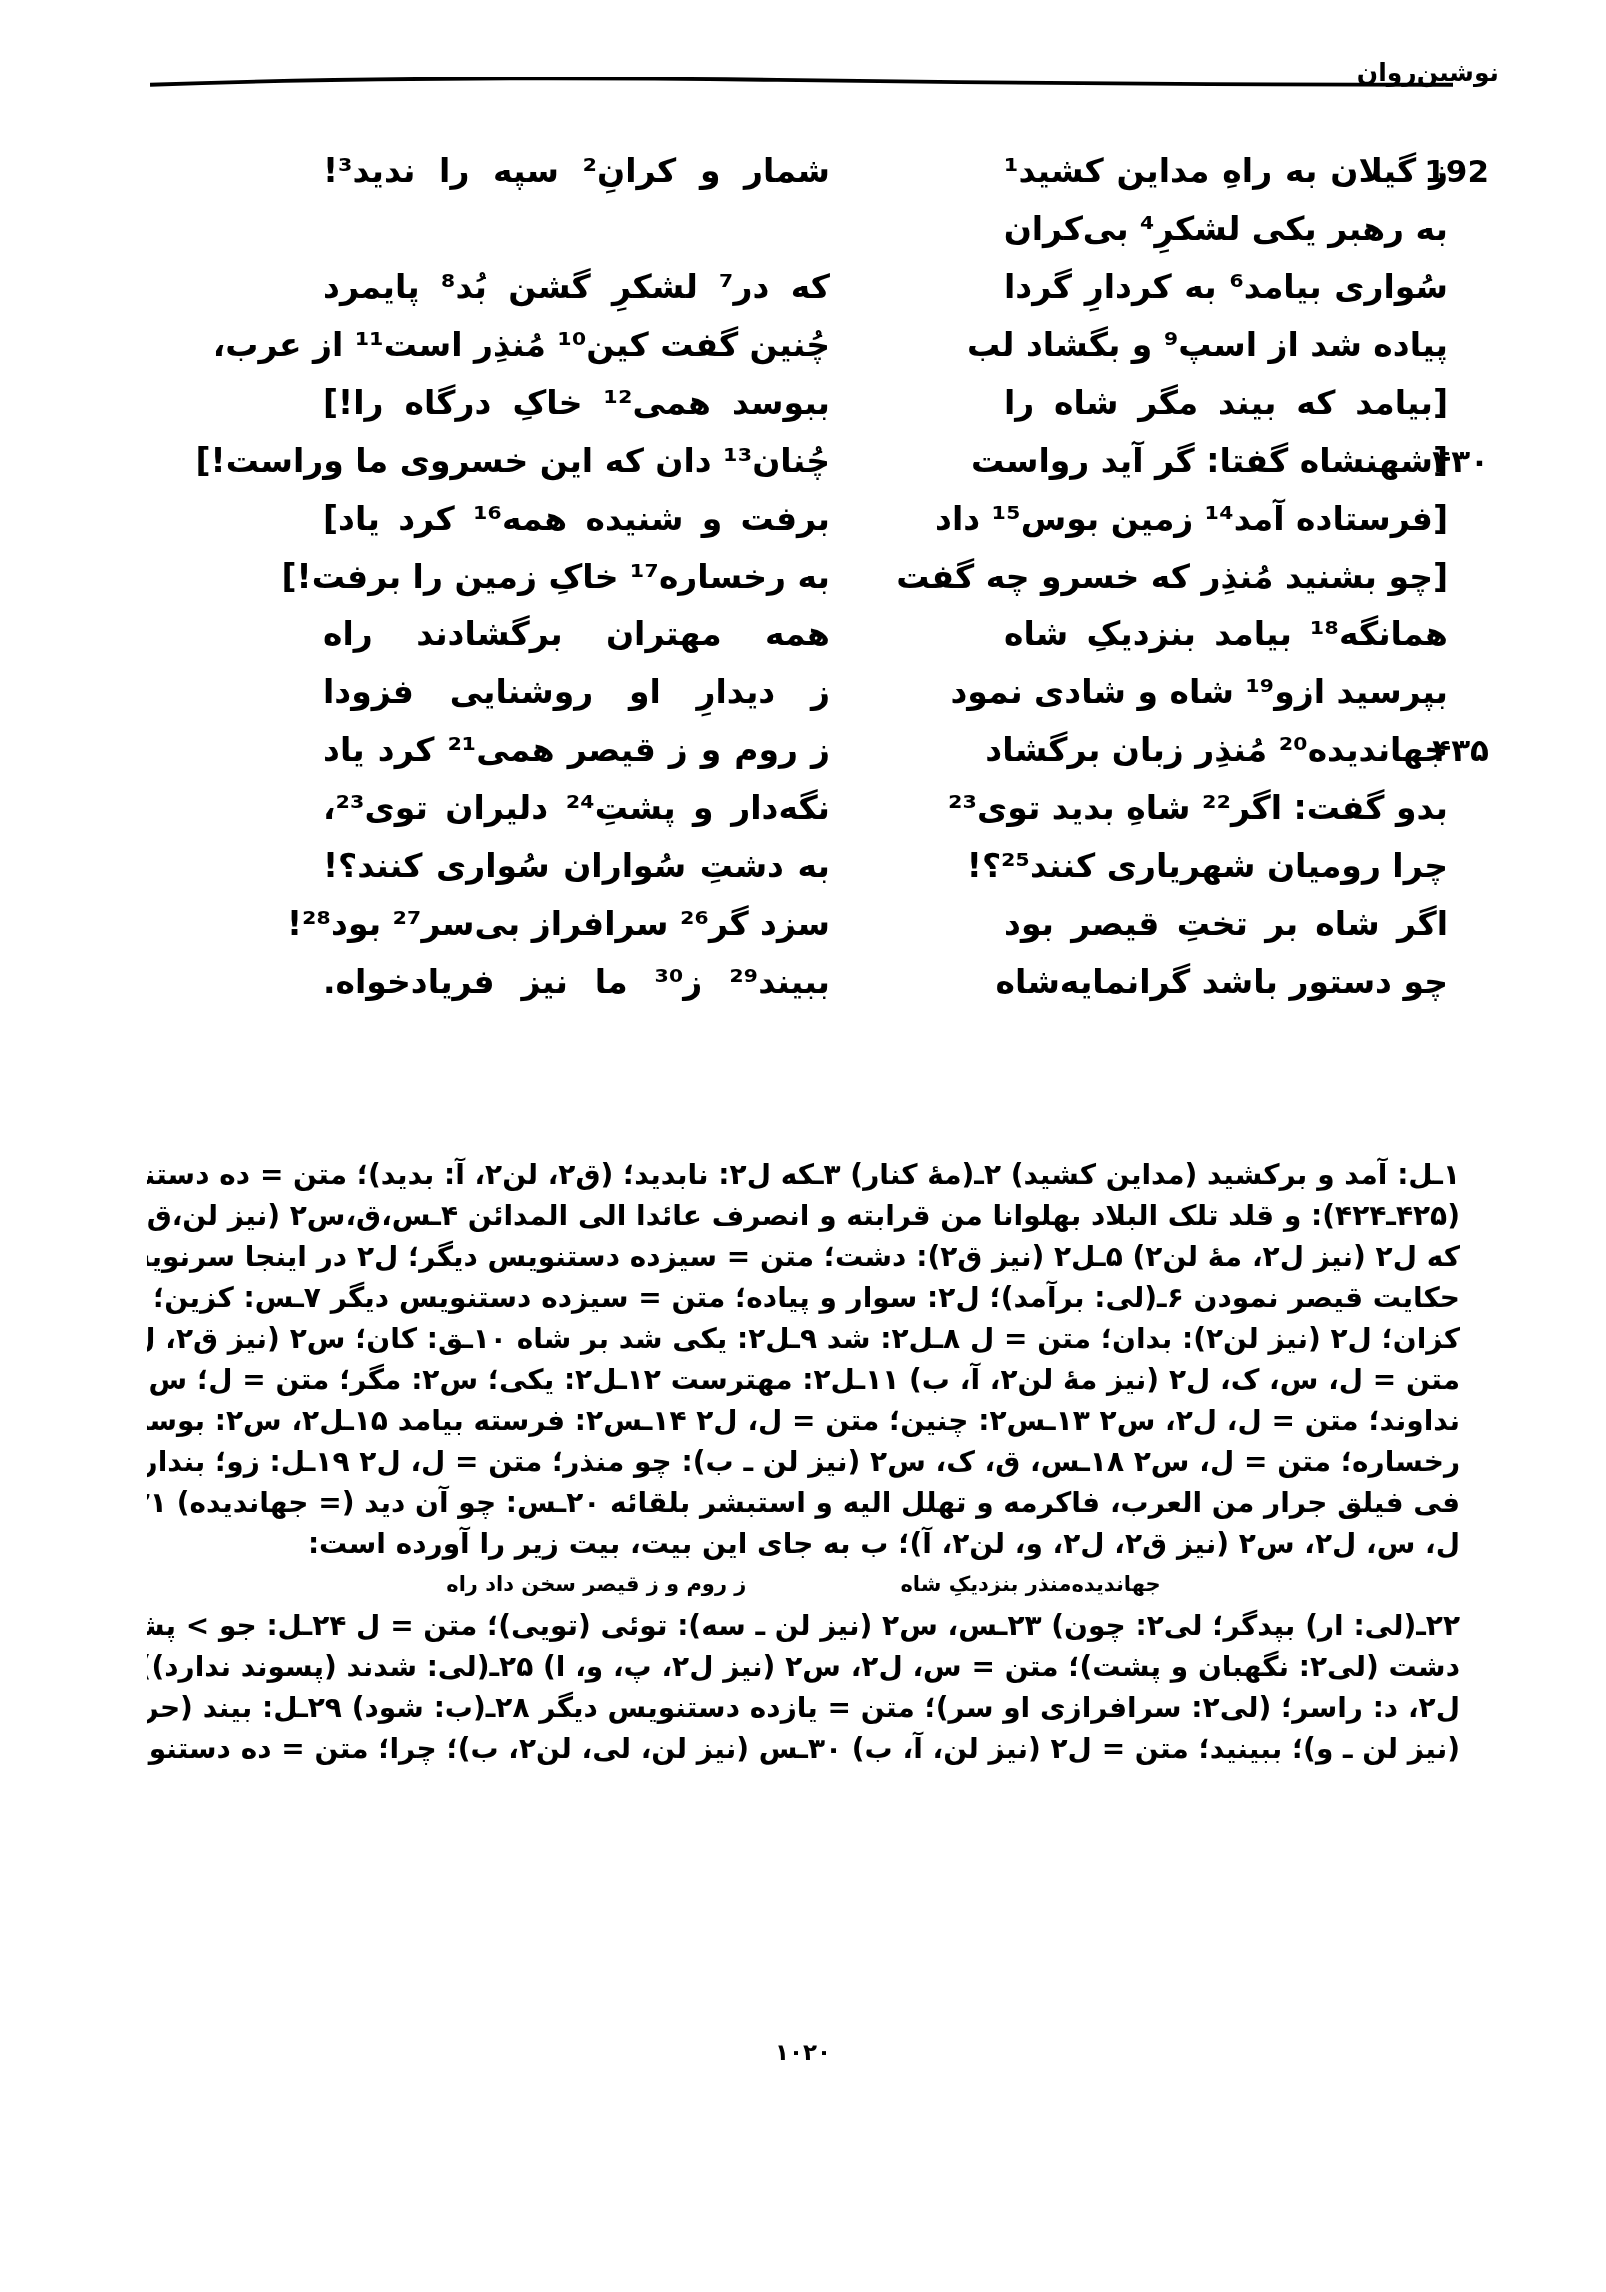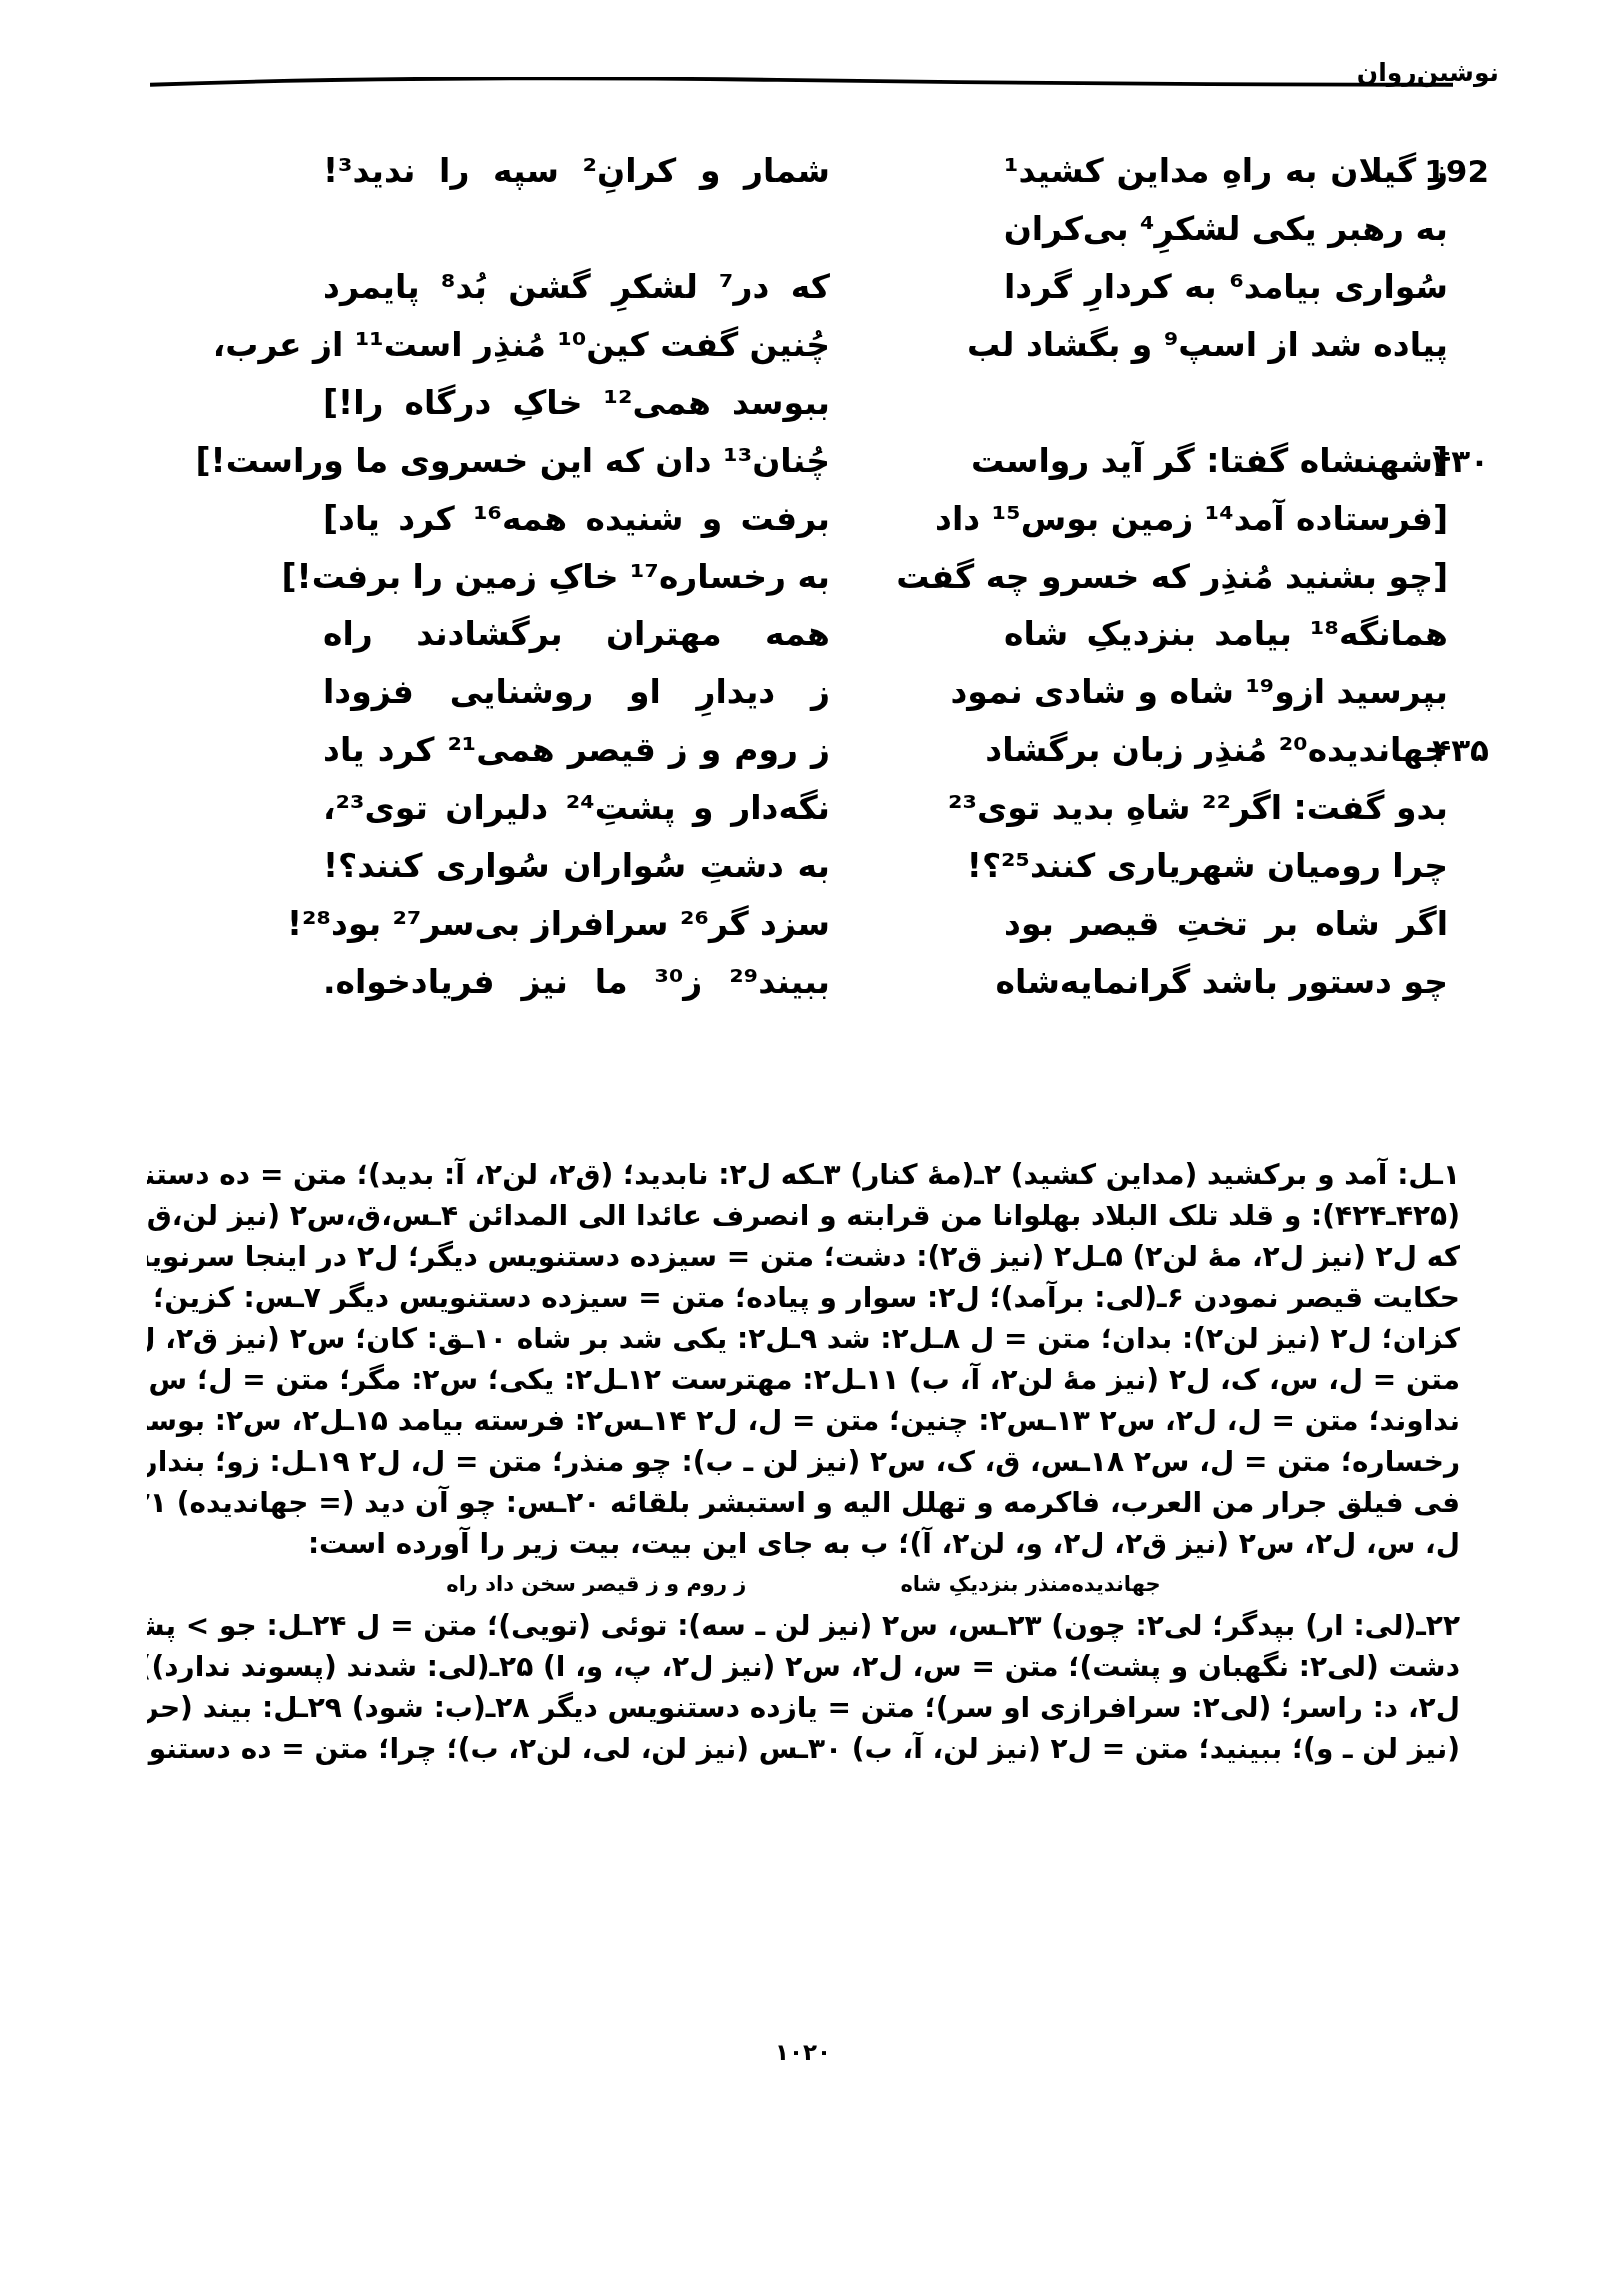--- a/index.html
+++ b/index.html
@@ -146,20 +146,21 @@
       <span class="hemi right">سُواری بیامد⁶ به کردارِ گردا</span>
       <span class="hemi left">که در⁷ لشکرِ گشن بُد⁸ پایمرد</span>
     </div>
     <div class="verse-row" style="top:174px">
       <span class="line-num"></span>
       <span class="hemi right">پیاده شد از اسپ⁹ و بگشاد لب</span>
       <span class="hemi left">چُنین گفت کین¹⁰ مُنذِر است¹¹ از عرب،</span>
     </div>
     <div class="verse-row" style="top:232px">
       <span class="line-num"></span>
+      <span class="hemi right">[بیامد که بیند مگر شاه را</span>
       <span class="hemi left">ببوسد همی¹² خاکِ درگاه را!]</span>
     </div>
     <div class="verse-row" style="top:290px">
       <span class="line-num">۴۳۰</span>
       <span class="hemi right">[شهنشاه گفتا: گر آید رواست</span>
       <span class="hemi left">چُنان¹³ دان که این خسرو‌ی ما وراست!]</span>
     </div>
     <div class="verse-row" style="top:348px">
       <span class="line-num"></span>
       <span class="hemi right">[فرستاده آمد¹⁴ زمین بوس¹⁵ داد</span>

